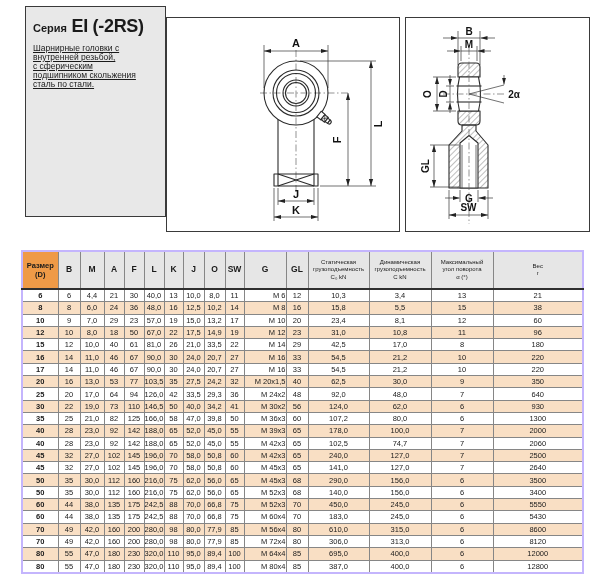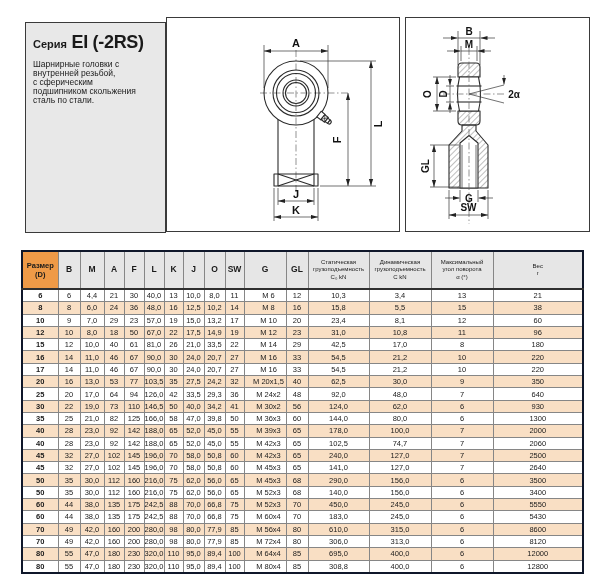--- a/index.html
+++ b/index.html
@@ -5,58 +5,58 @@
   html,body{margin:0;padding:0;}
   body{
     width:600px;height:588px;background:#fff;position:relative;
     font-family:"Liberation Sans","DejaVu Sans",sans-serif;color:#1a1a1a;
     -webkit-font-smoothing:antialiased;
   }
   .page{position:absolute;inset:0;}
 
   
   .info-panel{
-    position:absolute;left:25px;top:22px;width:141px;height:211px;
+    position:absolute;left:25px;top:6px;width:141px;height:211px;
     background:var(--panel-gray,#e8e8e8);border:1px solid #3a3a3a;
     box-sizing:border-box;padding:8px 6px 6px 7px;
   }
   .title-line{margin:1px 0 7px 0;white-space:nowrap;}
   .series-label{font-weight:bold;font-size:11px;}
   .series-name{font-weight:bold;font-size:18px;letter-spacing:-0.3px;}
-  .desc{margin:2px 0 0 0;font-size:8.5px;line-height:9px;white-space:pre-line;}
+  .desc{margin:2px 0 0 0;font-size:8.5px;line-height:9px;white-space:pre-line;text-decoration:underline;}
   .usage{position:absolute;left:7px;right:3px;bottom:21px;margin:0;
     font-size:8.5px;line-height:9px;white-space:pre-line;}
 
   
   .panel{position:absolute;background:#fff;border:1px solid #3a3a3a;box-sizing:border-box;}
   .front-panel{left:166px;top:17px;width:234px;height:215px;}
   .section-panel{left:405px;top:17px;width:185px;height:215px;}
   .panel svg{display:block;width:100%;height:100%;}
   .s{stroke:#2b2b2b;stroke-width:1.1;stroke-linejoin:round;}
   .thin{stroke:#333;stroke-width:0.7;}
   .cl{stroke:#666;stroke-width:0.7;stroke-dasharray:7 2.5 1.5 2.5;}
   .dimtext text{fill:#111;font-weight:bold;font-size:11px;text-anchor:middle;}
   .dimtext2 text{fill:#111;font-weight:bold;font-size:10px;text-anchor:middle;}
 
   
   .spec{
     position:absolute;left:21px;top:250px;width:561px;
-    border-collapse:collapse;table-layout:fixed;border:2px solid #0f172a;
+    border-collapse:collapse;table-layout:fixed;border:2px solid #c4b5fd;
   }
   .spec th,.spec td{border:1px solid #868686;text-align:center;padding:0;overflow:hidden;}
   .spec thead th{
     height:36px;background:var(--header-gray,#e6e6e6);
     white-space:pre-line;font-weight:normal;font-size:6px;line-height:7.5px;
     border-bottom:2px solid #2f2f2f;
   }
   .spec th.hd-letter{font-size:8.5px;font-weight:bold;}
   .spec th.hd-size{background:var(--accent-orange,#ef9a47);font-size:7.5px;font-weight:bold;line-height:9px;}
   .spec td{height:11.3px;font-size:7.5px;line-height:11px;}
   .spec td.c-size{font-weight:bold;}
-  .spec td.c-thread{text-align:center;padding-left:7px;}
+  .spec td.c-thread{text-align:right;padding-left:7px;}
   .spec tr.peach td{background:var(--row-peach,#f9dfc4);}
 </style>
 </head>
 <body>
 
 <div class="page">
 
   <div class="info-panel">
     <div class="title-line">
       <span class="series-label">Серия</span>
@@ -432,21 +432,21 @@
           <td>21,0</td>
           <td>82</td>
           <td>125</td>
           <td>166,0</td>
           <td>58</td>
           <td>47,0</td>
           <td>39,8</td>
           <td>50</td>
           <td class="c-thread">M 36x3</td>
           <td>60</td>
-          <td>144,0</td>
+          <td>107,2</td>
           <td>80,0</td>
           <td>6</td>
           <td>1300</td>
         </tr>
         <tr class="peach">
           <td class="c-size">40</td>
           <td>28</td>
           <td>23,0</td>
           <td>92</td>
           <td>142</td>
@@ -648,21 +648,21 @@
           <td>47,0</td>
           <td>180</td>
           <td>230</td>
           <td>320,0</td>
           <td>110</td>
           <td>95,0</td>
           <td>89,4</td>
           <td>100</td>
           <td class="c-thread">M 80x4</td>
           <td>85</td>
-          <td>308,8</td>
+          <td>387,0</td>
           <td>400,0</td>
           <td>6</td>
           <td>12800</td>
         </tr>
       </tbody>
   </table>
 
 </div>
 
 </body></html>

